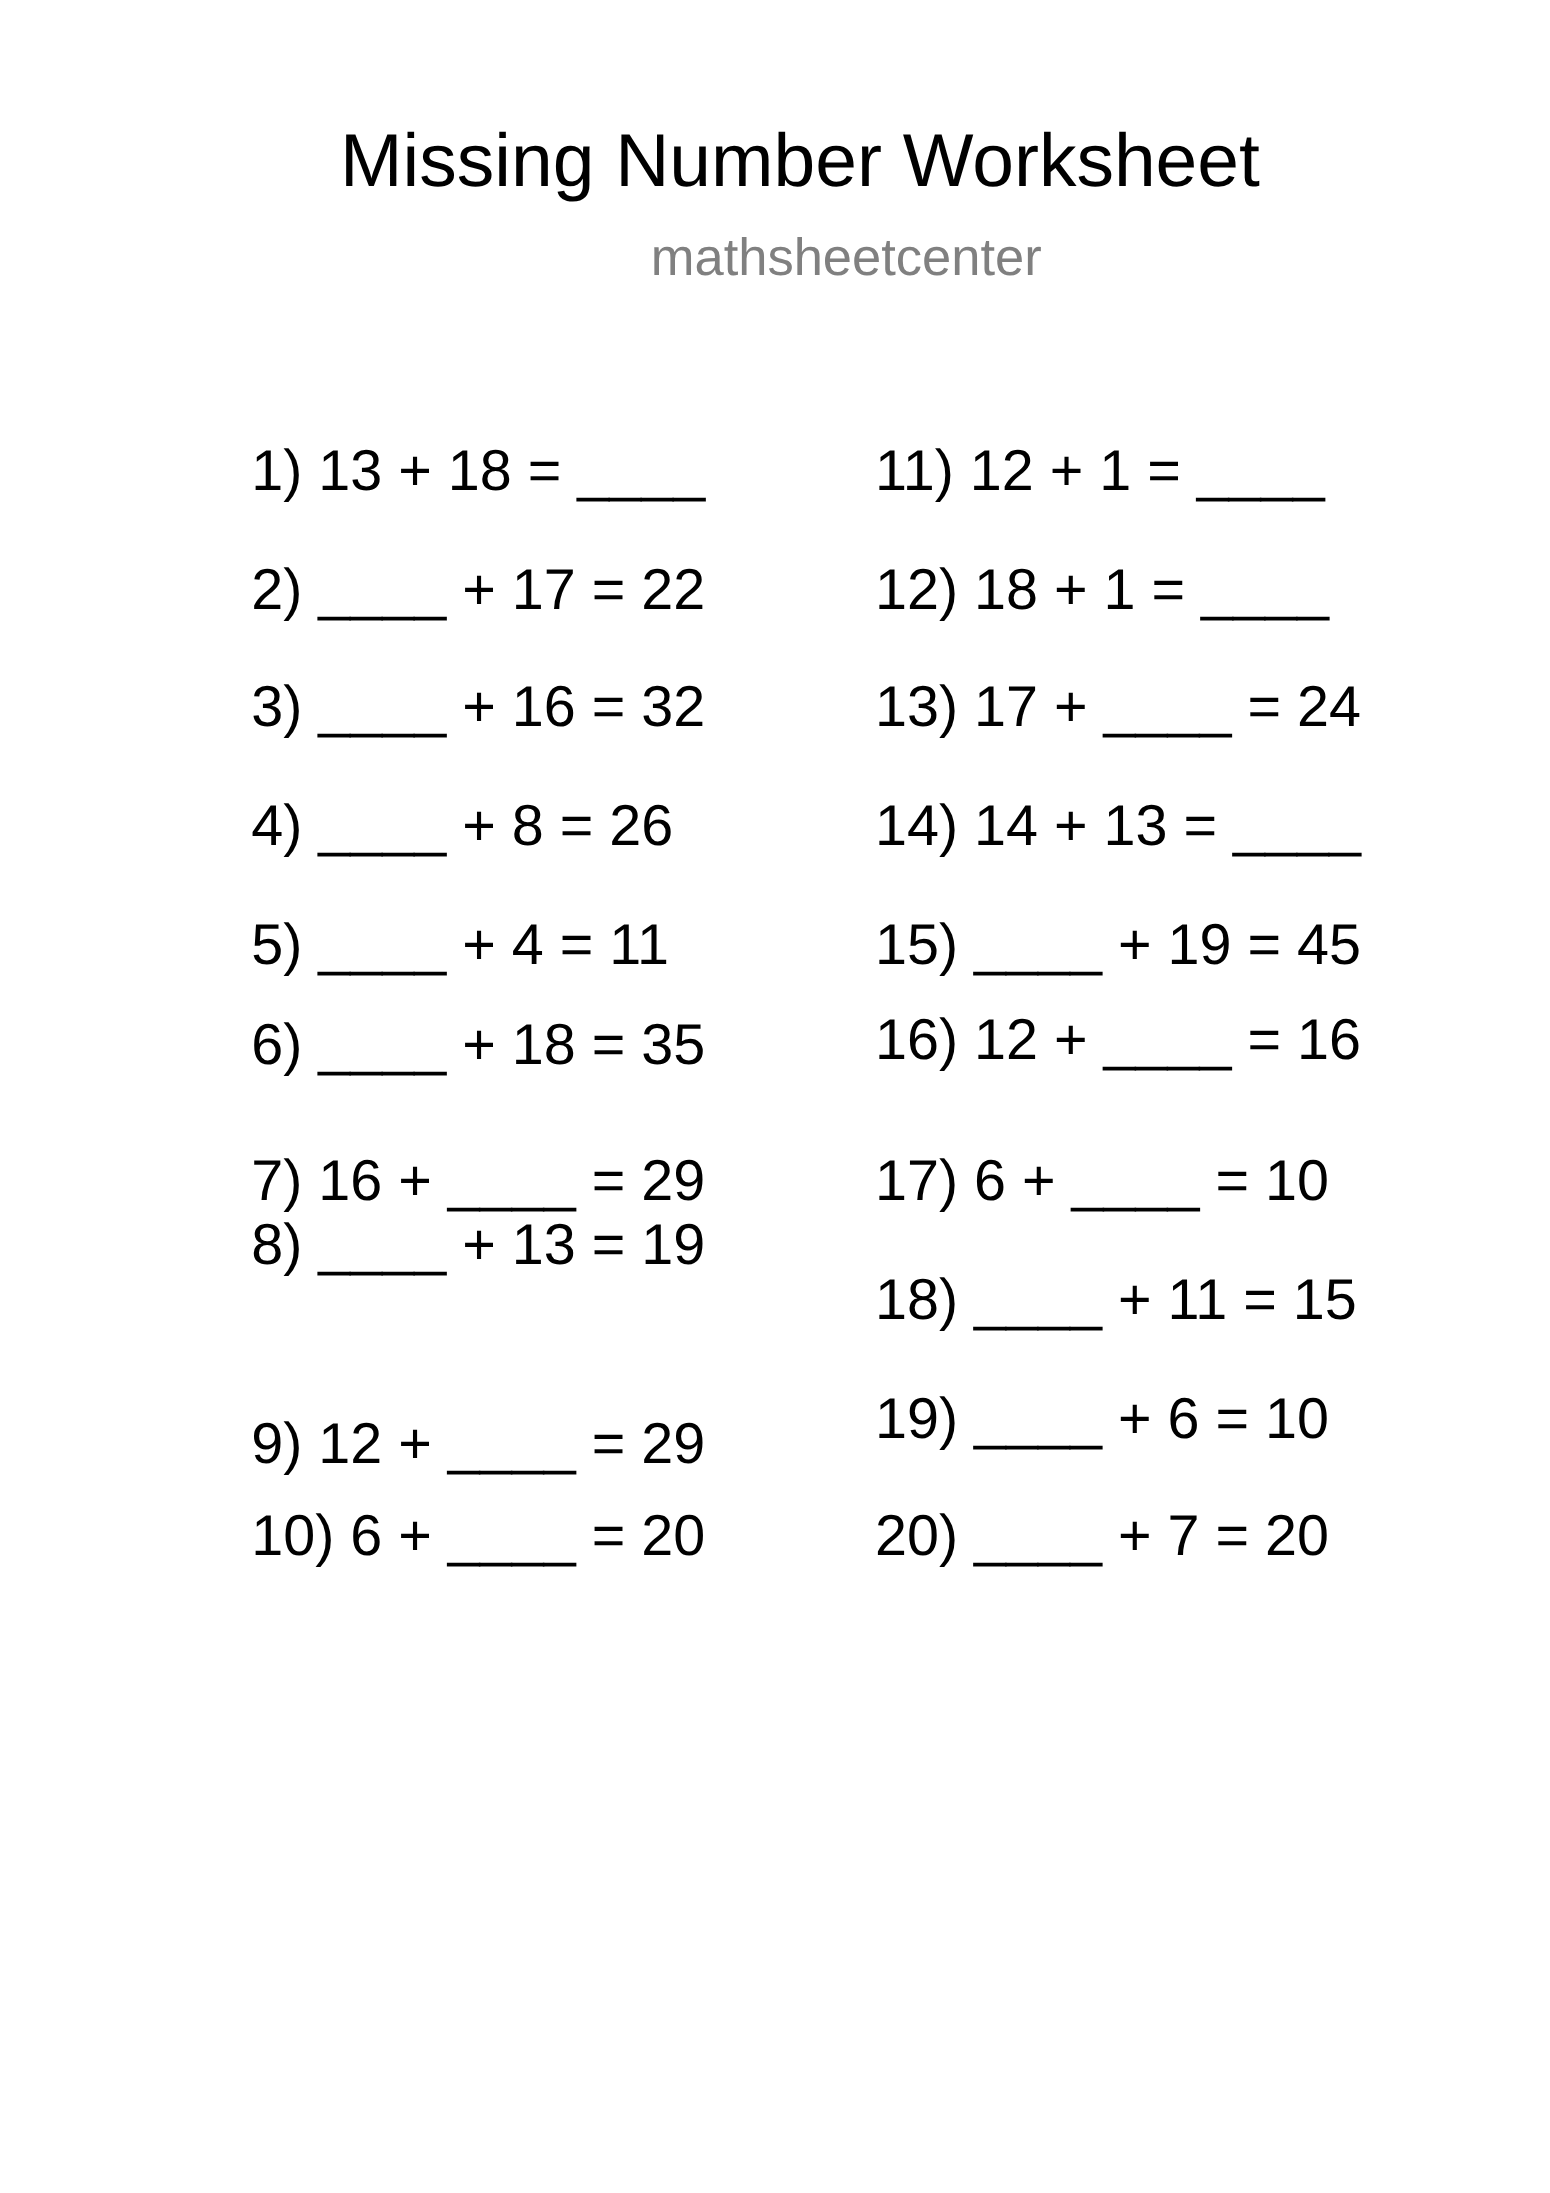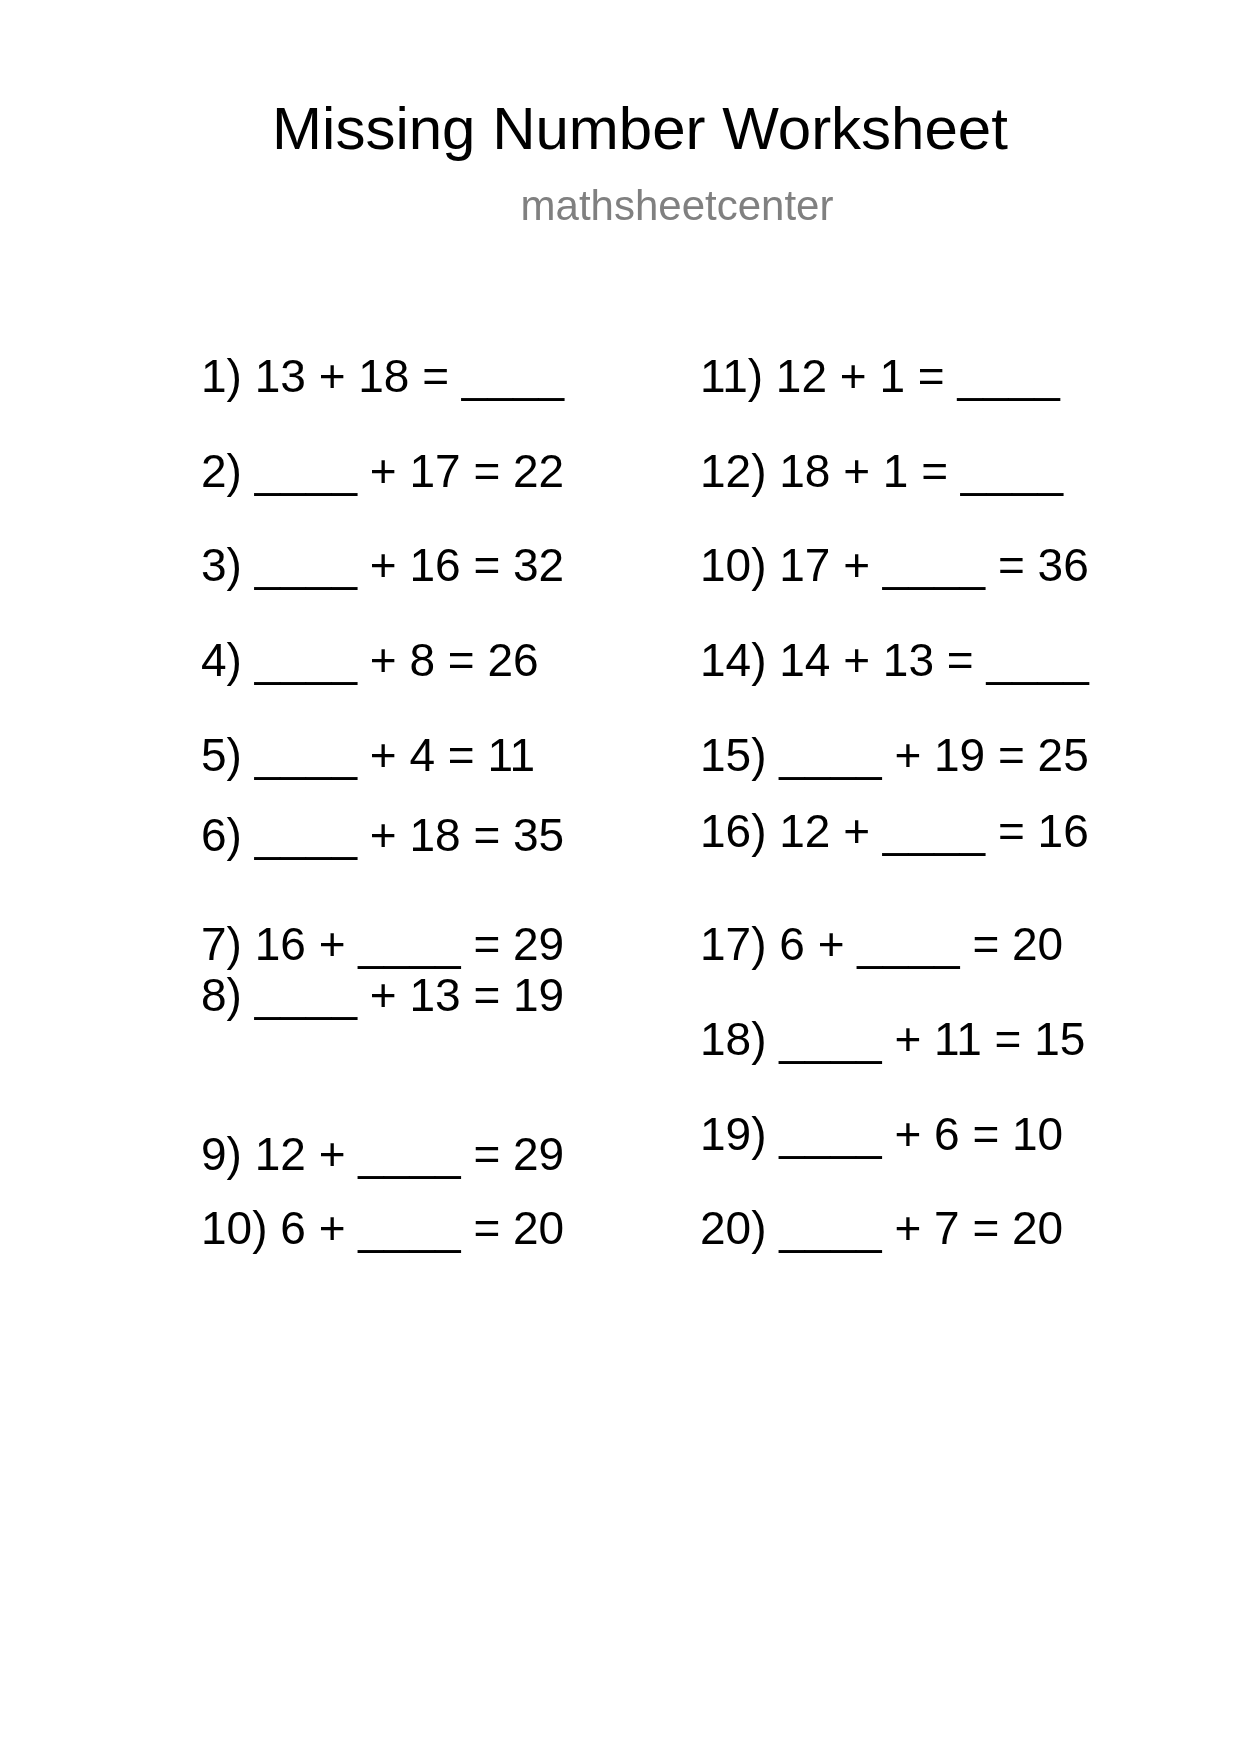--- a/index.html
+++ b/index.html
@@ -30,22 +30,22 @@
     <div class="problem" style="top:808px">6) ____ + 18 = 35</div>
     <div class="problem" style="top:917px">7) 16 + ____ = 29</div>
     <div class="problem" style="top:968px">8) ____ + 13 = 19</div>
     <div class="problem" style="top:1127px">9) 12 + ____ = 29</div>
     <div class="problem" style="top:1201px">10) 6 + ____ = 20</div>
   </div>
 
   <div class="col col-right">
     <div class="problem" style="top:349px">11) 12 + 1 = ____</div>
     <div class="problem" style="top:444px">12) 18 + 1 = ____</div>
-    <div class="problem" style="top:538px">10) 17 + ____ = 36</div>
+    <div class="problem" style="top:538px">13) 17 + ____ = 24</div>
     <div class="problem" style="top:633px">14) 14 + 13 = ____</div>
-    <div class="problem" style="top:728px">15) ____ + 19 = 25</div>
+    <div class="problem" style="top:728px">15) ____ + 19 = 45</div>
     <div class="problem" style="top:804px">16) 12 + ____ = 16</div>
-    <div class="problem" style="top:917px">17) 6 + ____ = 20</div>
+    <div class="problem" style="top:917px">17) 6 + ____ = 10</div>
     <div class="problem" style="top:1012px">18) ____ + 11 = 15</div>
     <div class="problem" style="top:1107px">19) ____ + 6 = 10</div>
     <div class="problem" style="top:1201px">20) ____ + 7 = 20</div>
   </div>
 </div>
 
 </body></html>

